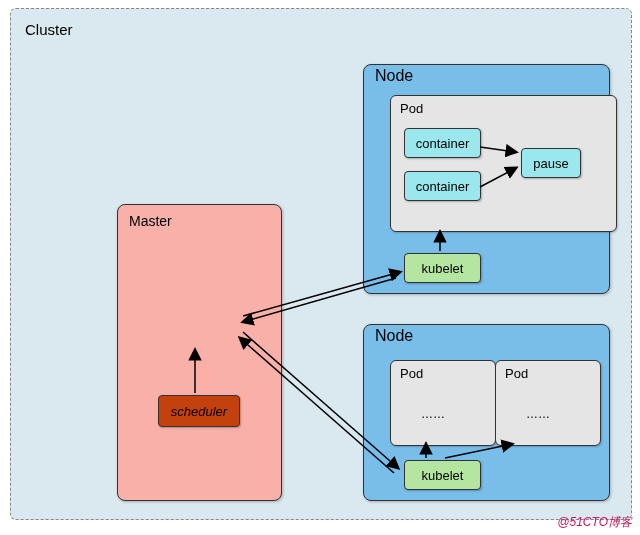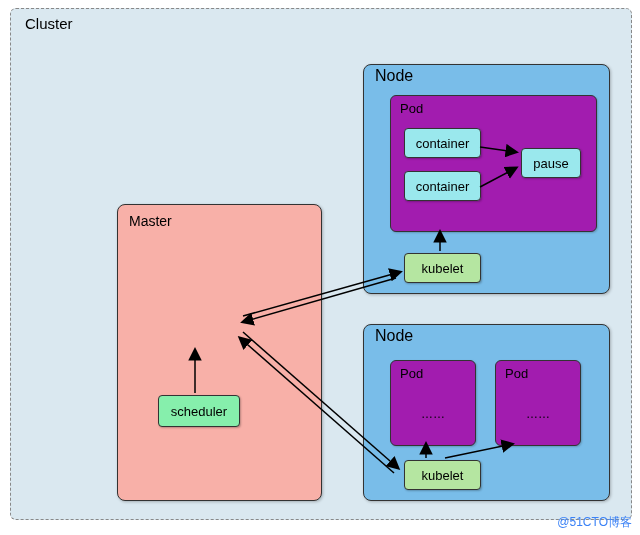--- a/index.html
+++ b/index.html
@@ -20,34 +20,33 @@
     top: 8px;
     width: 620px;
     height: 510px;
     border: 1.5px dashed #888;
     background: #dae8f0;
     border-radius: 6px;
   }
   .cluster-label {
     position: absolute;
     left: 14px;
-    top: 6px;
+    top: 12px;
     font-size: 15px;
   }
   .master {
     position: absolute;
     left: 106px;
     top: 195px;
     width: 163px;
     height: 295px;
     background: #f8b0a8;
     border: 1px solid #333;
     border-radius: 8px;
     box-shadow: 1px 1px 3px rgba(0,0,0,0.25);
-    padding-left: 40px;
   }
   .master-label {
     position: absolute;
     left: 11px;
     top: 8px;
     font-size: 14px;
   }
   .node {
     position: absolute;
     background: #79bde9;
@@ -58,24 +57,25 @@
   .node-label {
     position: absolute;
     left: 11px;
     top: 2px;
     font-size: 16px;
   }
   .node1 { left: 352px; top: 55px; width: 245px; height: 228px; }
   .node2 { left: 352px; top: 315px; width: 245px; height: 175px; }
   .pod {
     position: absolute;
-    background: #a21caf;
+    background: #e5e5e5;
     border: 1px solid #333;
     border-radius: 6px;
     box-shadow: 1px 1px 2px rgba(0,0,0,0.2);
+    padding-left: 20px;
   }
   .pod-label {
     position: absolute;
     left: 9px;
     top: 5px;
     font-size: 13px;
   }
   .pod-top { left: 26px; top: 30px; width: 205px; height: 135px; }
   .pod-b1 { left: 26px; top: 35px; width: 84px; height: 84px; }
   .pod-b2 { left: 131px; top: 35px; width: 84px; height: 84px; }
@@ -84,33 +84,34 @@
     border: 1px solid #333;
     border-radius: 4px;
     text-align: right;
     box-shadow: 1px 1px 2px rgba(0,0,0,0.25);
     display: flex;
     align-items: center;
     justify-content: center;
     font-size: 13px;
   }
   .apiserver { left: 36px; top: 98px; width: 88px; height: 45px; background: #f5e8a6; }
-  .scheduler { left: 40px; top: 190px; width: 80px; height: 30px; background: #86efac; }
+  .scheduler { left: 40px; top: 190px; width: 80px; height: 30px; background: #c2410c; font-style: italic; }
   .kubelet1 { left: 40px; top: 188px; width: 75px; height: 28px; background: #b5e6a1; }
   .kubelet2 { left: 40px; top: 135px; width: 75px; height: 28px; background: #b5e6a1; }
   .container1 { left: 13px; top: 32px; width: 75px; height: 28px; background: #9ae8ed; }
   .container2 { left: 13px; top: 75px; width: 75px; height: 28px; background: #9ae8ed; }
   .pause { left: 130px; top: 52px; width: 58px; height: 28px; background: #9ae8ed; }
   .dots { left: 0; top: 46px; width: 84px; font-size: 12px; text-align:center; position:absolute; }
   .watermark {
     position: absolute;
     right: 8px;
     bottom: 4px;
     font-size: 12px;
-    color: #3b82f6;
+    color: #be185d;
+    font-style: italic;
   }
   svg.arrows {
     position: absolute;
     left: 0; top: 0;
     width: 640px; height: 535px;
     pointer-events: none;
   }
 </style>
 </head>
 <body>

